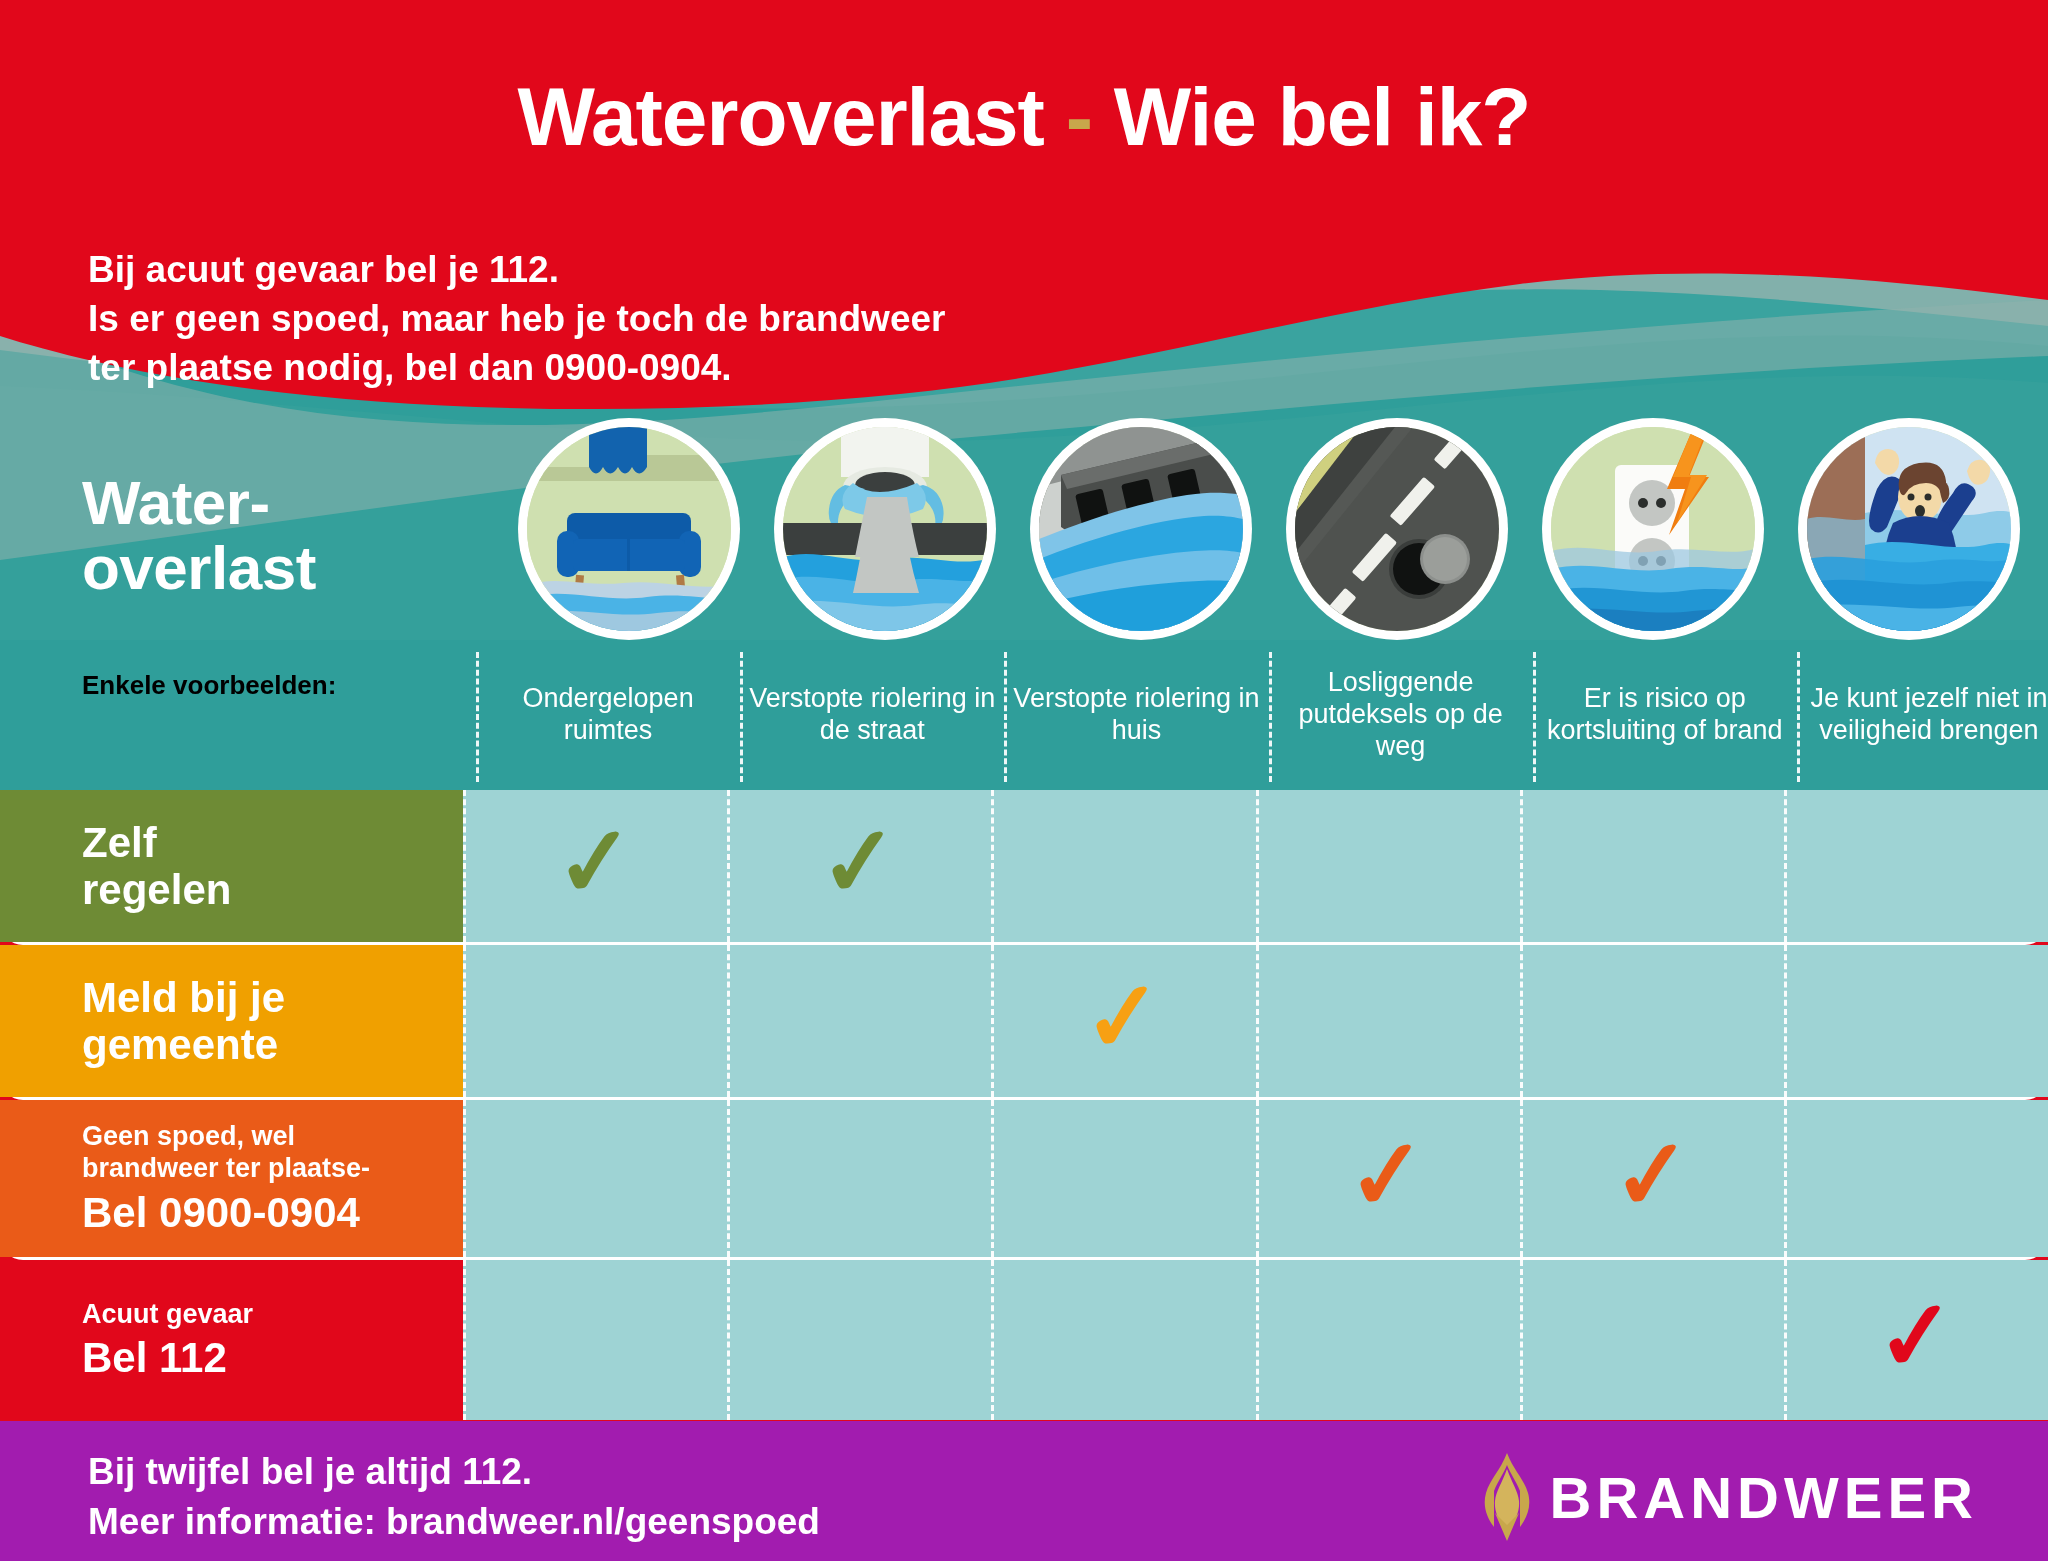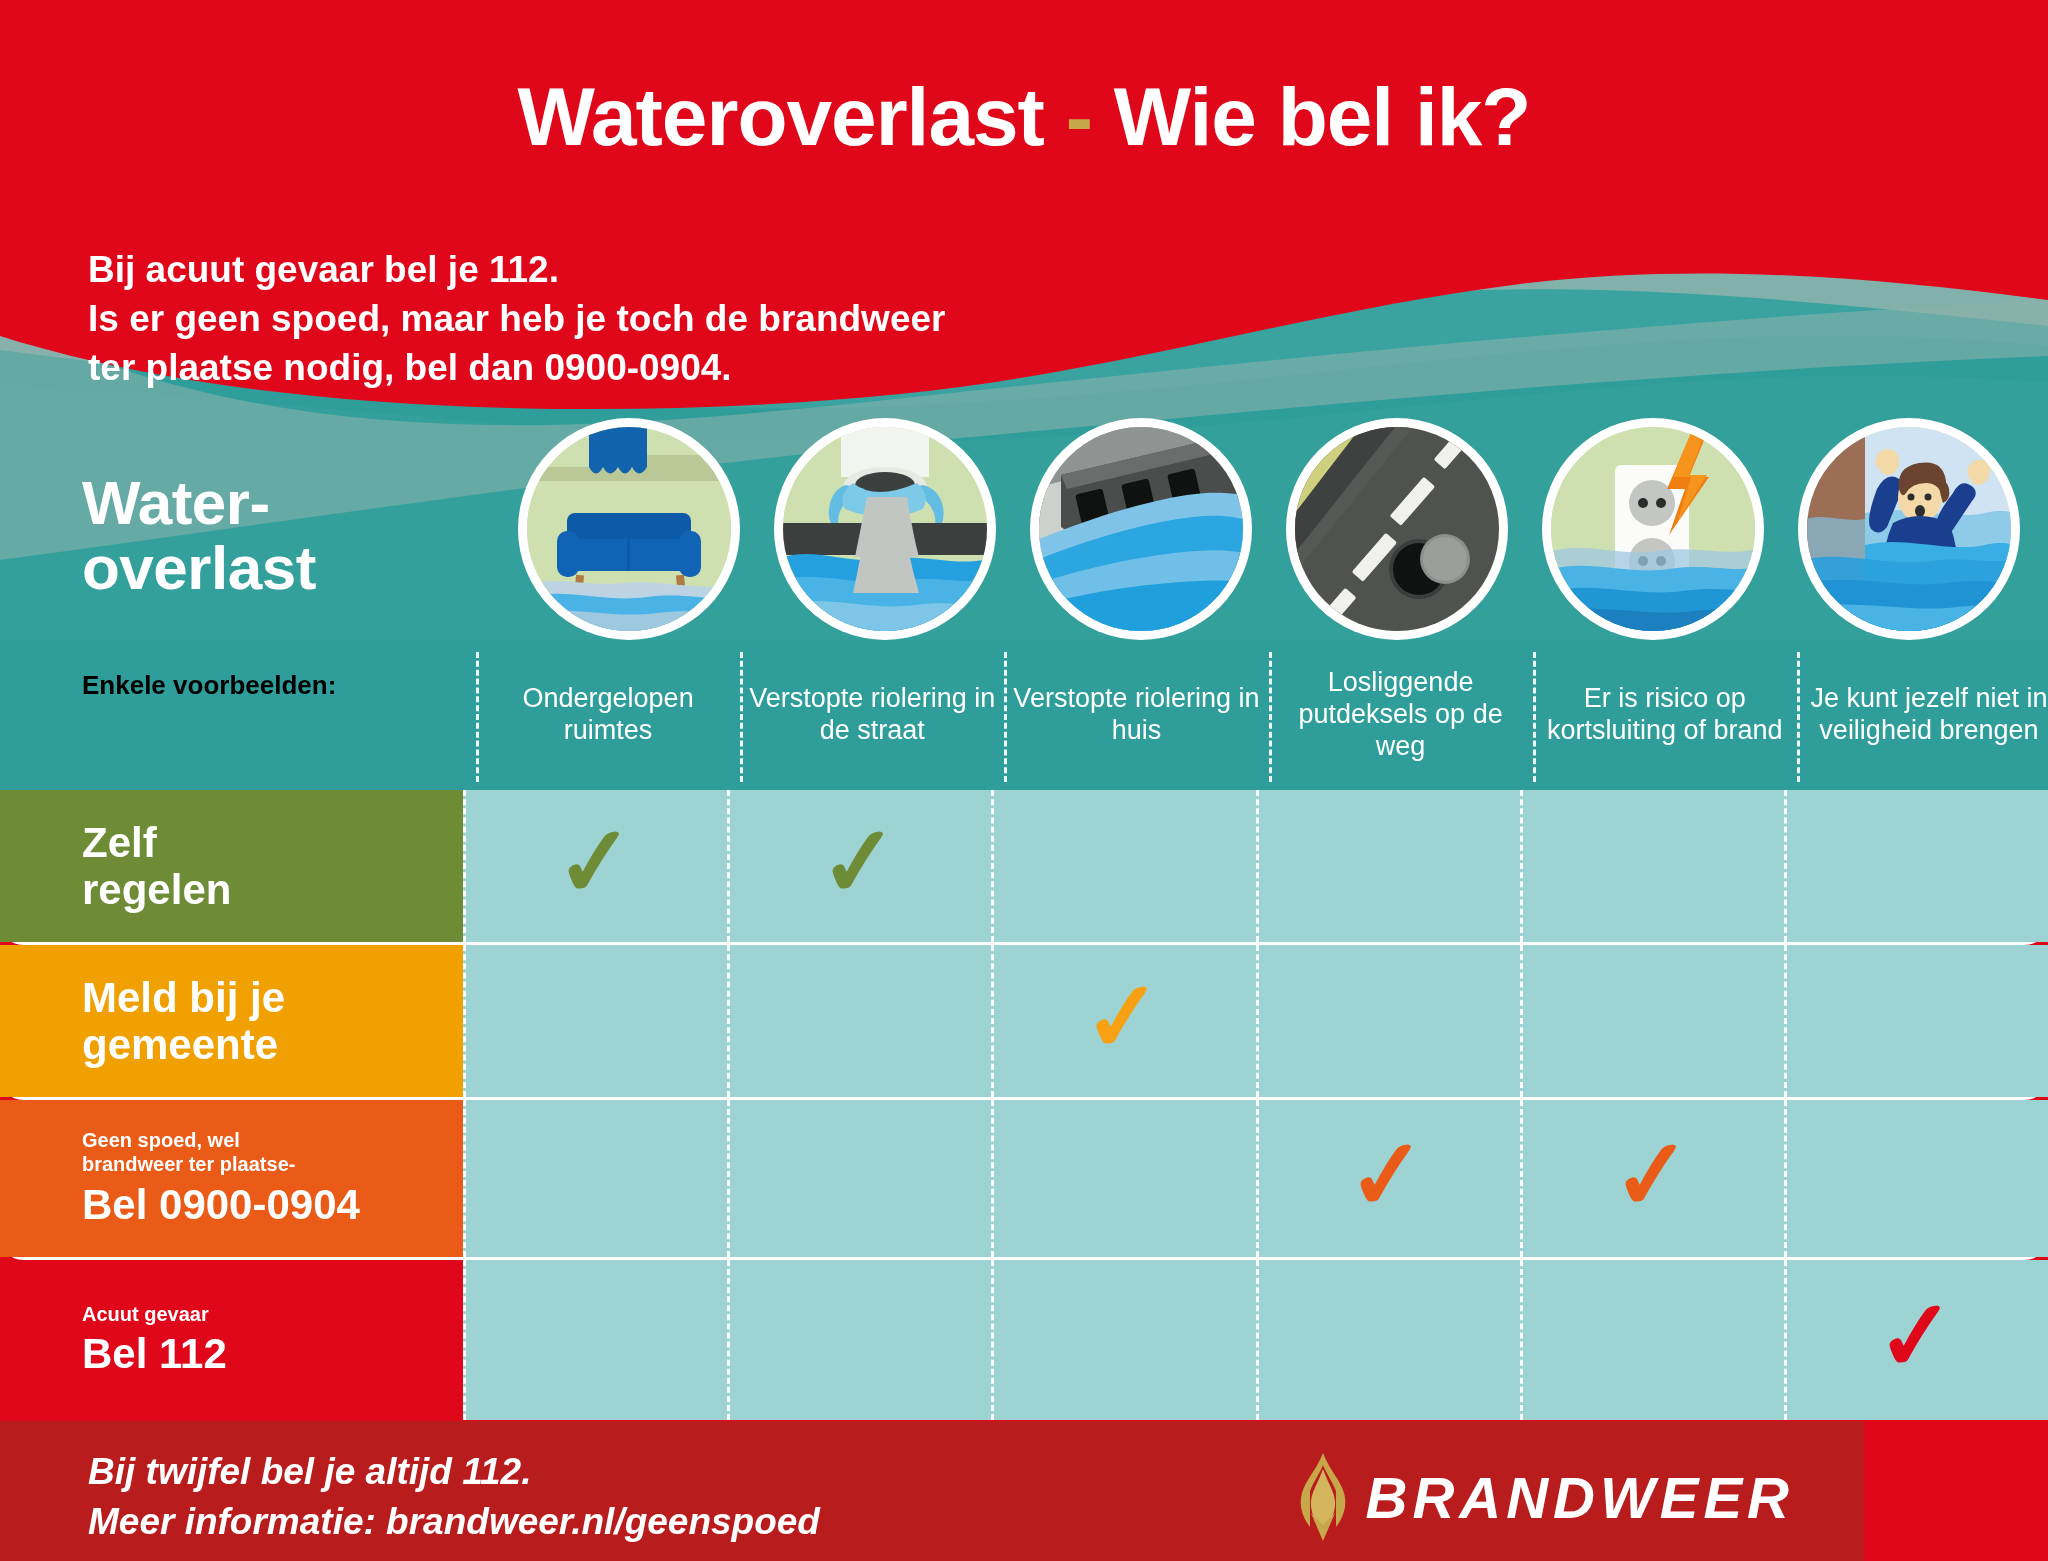--- a/index.html
+++ b/index.html
@@ -166,21 +166,21 @@
     justify-content:center;
     padding:0 0 0 82px;
     color:#ffffff;
   }
   .rowlabel .big {
     font-size:42px;
     font-weight:bold;
     line-height:1.12;
   }
   .rowlabel .small {
-    font-size:20px;
+    font-size:27px;
     font-weight:bold;
     line-height:1.18;
   }
   .rowlabel .bel {
     font-size:42px;
     font-weight:bold;
     line-height:1.12;
     margin-top:4px;
   }
 
@@ -218,24 +218,23 @@
 
   .row-zelf  { height:155px; }
   .row-meld  { height:155px; }
   .row-geen  { height:160px; }
   .row-acuut { height:160px; }
 
   
   .footer {
     position:absolute;
     left:0; bottom:0;
-    width:1864px; height:140px;
-    background:#b91c1c;
+    width:2048px; height:140px;
+    background:#a21caf;
     z-index:20;
-    font-style:italic;
   }
   .footer-text {
     position:absolute;
     left:88px; top:26px;
     color:#ffffff;
     font-size:37px;
     font-weight:bold;
     line-height:1.35;
   }
   .footer-text div { white-space:nowrap; }

